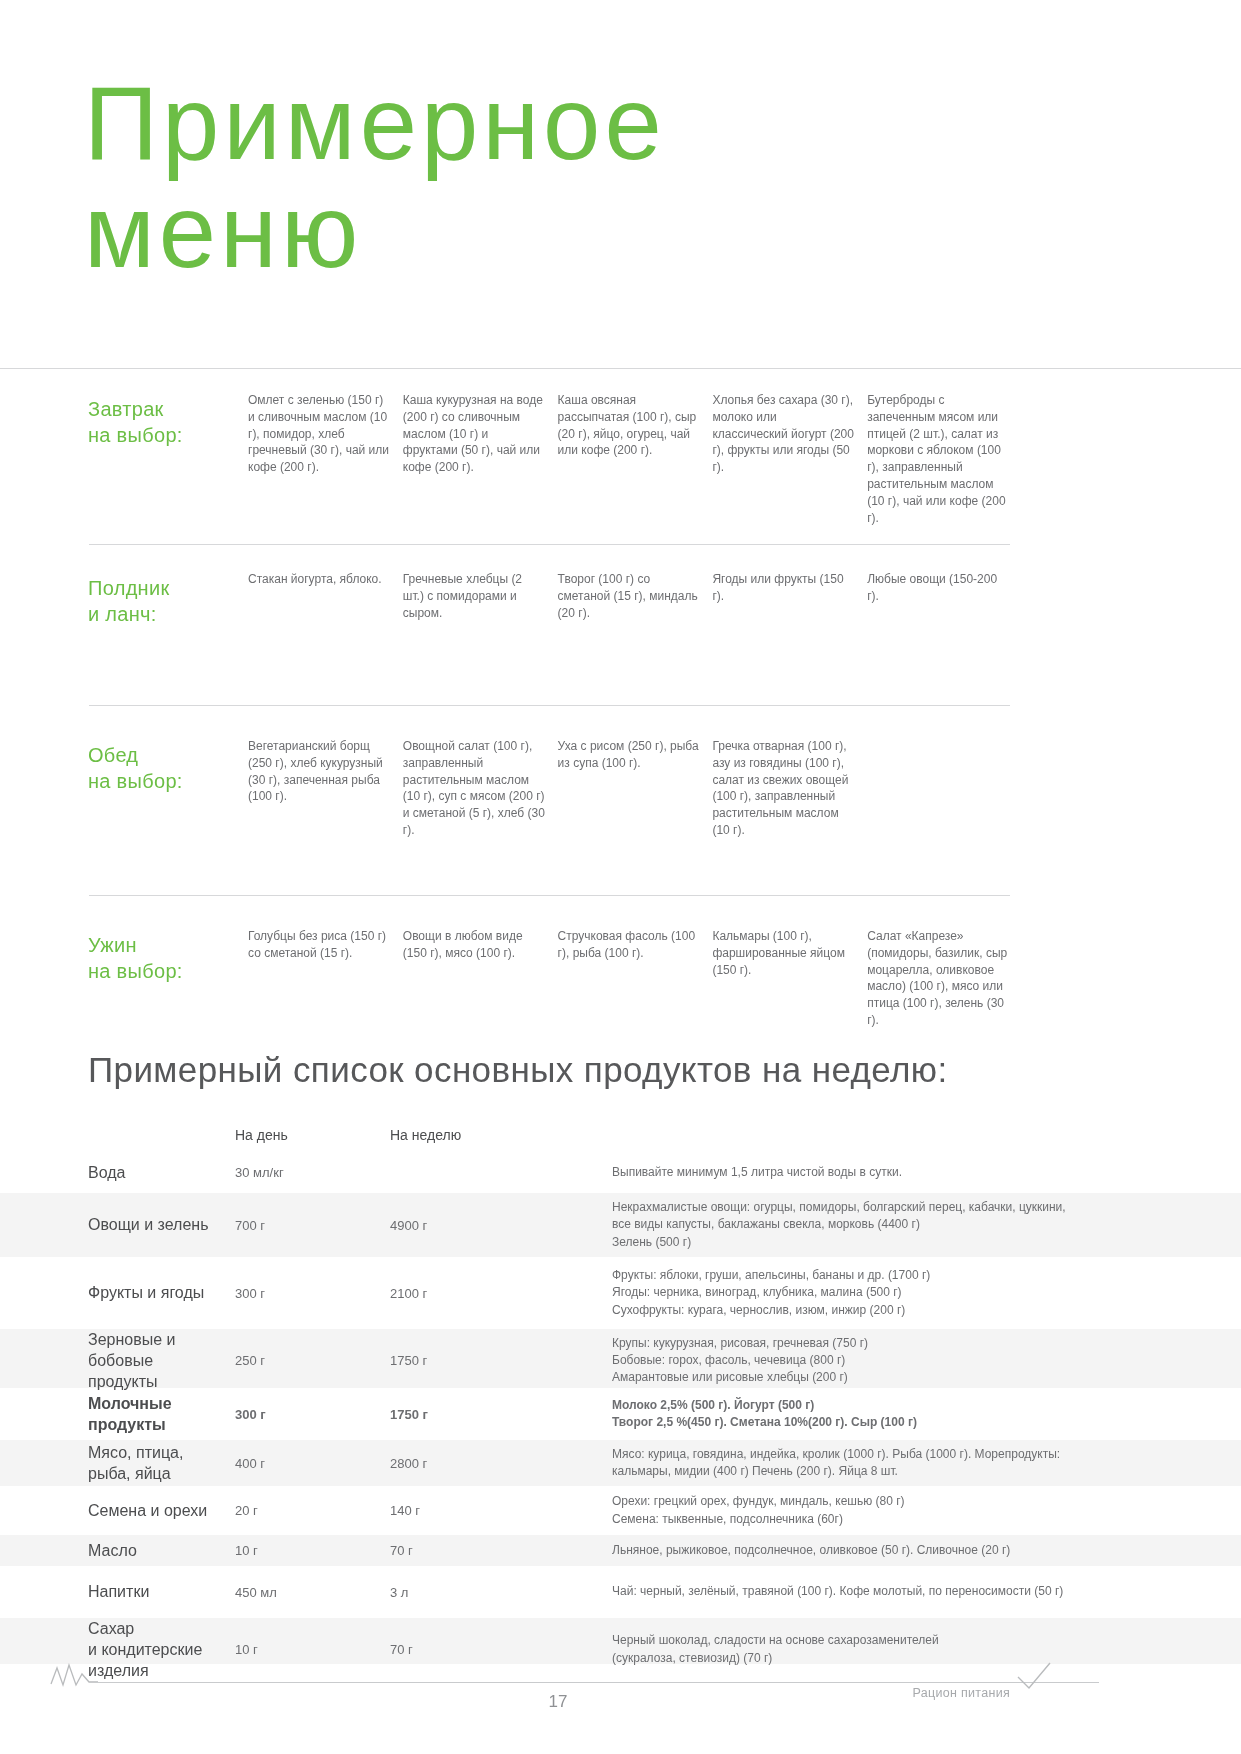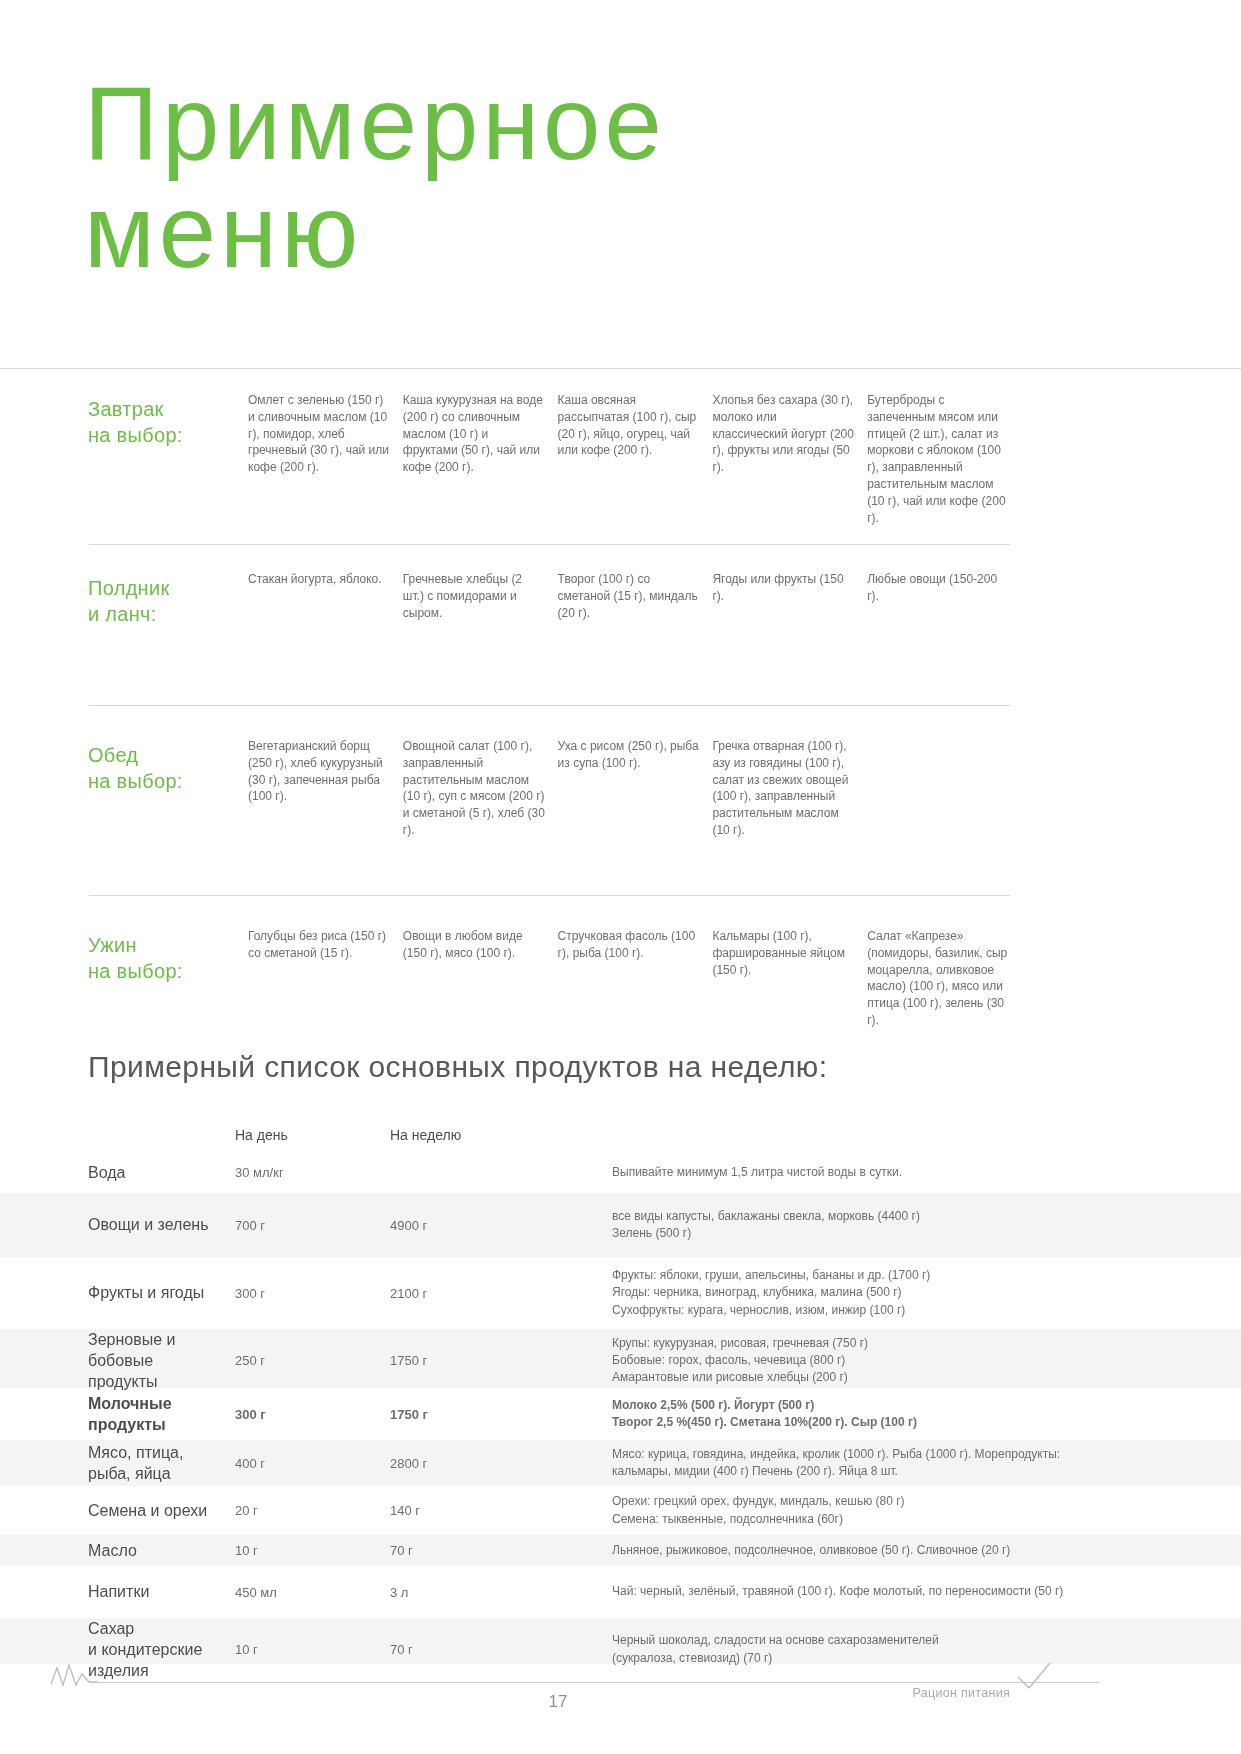--- a/index.html
+++ b/index.html
@@ -22,21 +22,21 @@
   .sep.full{left:0;width:1241px;}
   .sep.inner{left:89px;width:921px;}
 
   
   .meal{position:absolute;left:88px;width:922px;display:flex;}
   .meal-label{flex:0 0 160px;width:160px;color:#6cbe45;font-size:20px;line-height:1.3;letter-spacing:.3px;margin-top:4px;}
   .meal-opts{flex:1;display:grid;grid-template-columns:repeat(5,1fr);column-gap:12px;}
   .opt{margin:0;font-size:12px;line-height:1.4;color:#6d6e71;}
 
   
-  .products-heading{left:88px;top:1050px;font-size:30px;color:#57585a;letter-spacing:.4px;}
+  .products-heading{left:88px;top:1050px;font-size:35px;color:#57585a;letter-spacing:.4px;}
 
   
   .ptable{position:absolute;left:0;top:1118px;width:1241px;}
   .phead,.prow{
     display:grid;grid-template-columns:147px 155px 222px 1fr;
     padding-left:88px;padding-right:36px;box-sizing:border-box;
     align-items:center;width:100%;
   }
   .phead{height:34px;font-size:14px;color:#4c4d4f;}
   .prow{color:#6d6e71;}
@@ -150,36 +150,37 @@
   </div>
 
   <div class="prow r2 shaded">
     <div class="pname">
       <div>Овощи и зелень</div>
         <div></div>
     </div>
     <div class="pval">700 г</div>
     <div class="pval">4900 г</div>
     <div class="pdesc">
+      <div>Некрахмалистые овощи: огурцы, помидоры, болгарский перец, кабачки, цуккини,</div>
         <div>все виды капусты, баклажаны свекла, морковь (4400 г)</div>
         <div>Зелень (500 г)</div>
     </div>
   </div>
 
   <div class="prow r3">
     <div class="pname">
       <div>Фрукты и ягоды</div>
         <div></div>
     </div>
     <div class="pval">300 г</div>
     <div class="pval">2100 г</div>
     <div class="pdesc">
       <div>Фрукты: яблоки, груши, апельсины, бананы и др.   (1700 г)</div>
         <div>Ягоды: черника, виноград, клубника, малина  (500 г)</div>
-        <div>Сухофрукты: курага, чернослив, изюм, инжир  (100 г)</div>
+        <div>Сухофрукты: курага, чернослив, изюм, инжир  (200 г)</div>
     </div>
   </div>
 
   <div class="prow r4 shaded">
     <div class="pname">
       <div>Зерновые и бобовые</div>
         <div>продукты</div>
     </div>
     <div class="pval">250 г</div>
     <div class="pval">1750 г</div>

